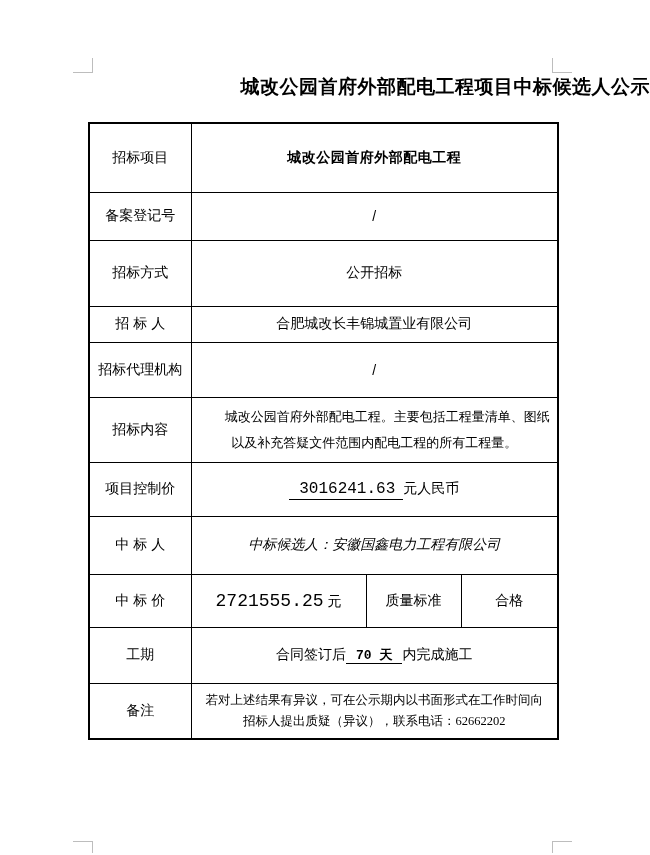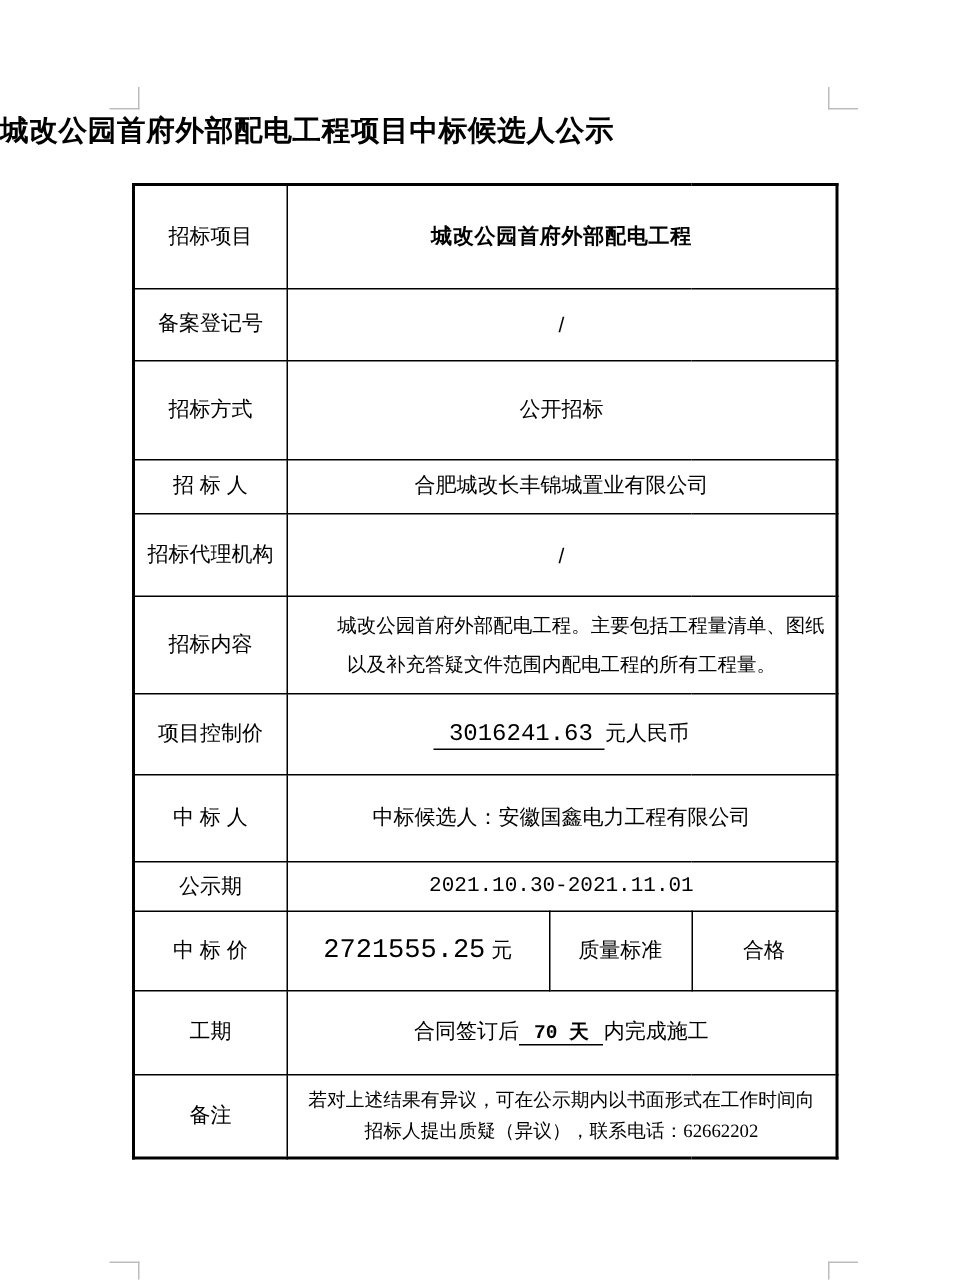--- a/index.html
+++ b/index.html
@@ -14,21 +14,21 @@
   
   .crop { position: absolute; width: 20px; height: 15px; }
   .crop.tl { left: 73px; top: 58px;  border-right: 1px solid #bdbdbd; border-bottom: 1px solid #bdbdbd; }
   .crop.tr { left: 552px; top: 58px; border-left: 1px solid #bdbdbd;  border-bottom: 1px solid #bdbdbd; }
   .crop.bl { left: 73px; top: 841px;  height: 12px; border-right: 1px solid #bdbdbd; border-top: 1px solid #bdbdbd; }
   .crop.br { left: 552px; top: 841px; height: 12px; border-left: 1px solid #bdbdbd;  border-top: 1px solid #bdbdbd; }
 
   .doc-title {
     position: absolute;
     left: 0; top: 74px; width: 650px;
-    text-align: left;
+    text-align: right;
     font-size: 19px;
     font-weight: bold;
     letter-spacing: 0.5px;
     font-family: "Liberation Sans", sans-serif;
   }
 
   table.announce {
     position: absolute;
     left: 88px; top: 122px;
     width: 469px;
@@ -40,21 +40,21 @@
     border: 1px solid #000;
     vertical-align: middle;
     text-align: center;
     font-size: 14px;
     padding: 2px 4px;
     overflow: hidden;
   }
   td.label { font-size: 14px; }
   td.v-bold-lg { font-size: 16px; font-weight: bold; letter-spacing: 0.5px; }
   td.v-lg { font-size: 16px; }
-  td.v-winner { font-size: 13.5px; }
+  td.v-winner { font-size: 13.5px; font-style: italic; }
   .mono { font-family: "Liberation Mono", monospace; }
   .num-sm { font-size: 16px; }
   .num-xs { font-size: 11.5px; }
   .num-md { font-size: 18px; }
 
   td.content-cell { text-align: left; padding: 4px 6px; }
   .content-line { font-size: 13px; line-height: 26px; white-space: nowrap; }
   .content-line.first { text-indent: 2em; }
 
   .u-amount {
@@ -135,24 +135,20 @@
     <td colspan="3">
       <span class="u-amount mono num-sm">3016241.63</span><span>元人民币</span>
     </td>
   </tr>
 
   <tr style="height:58px">
     <td class="label">中 标 人</td>
     <td colspan="3" class="v-winner">中标候选人：安徽国鑫电力工程有限公司</td>
   </tr>
 
-  <tr style="height:33px">
-    <td class="label">公示期</td>
-    <td colspan="3" class="mono num-xs">2021.10.30-2021.11.01</td>
-  </tr>
 
   <tr style="height:53px">
     <td class="label">中 标 价</td>
     <td>
       <span class="mono num-md">2721555.25</span> <span>元</span>
     </td>
     <td class="dbl-left">质量标准</td>
     <td class="dbl-left">合格</td>
   </tr>
 

